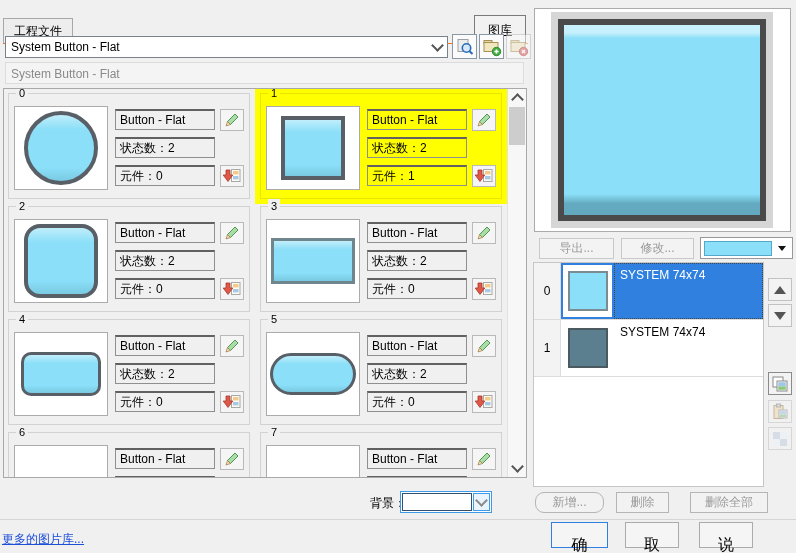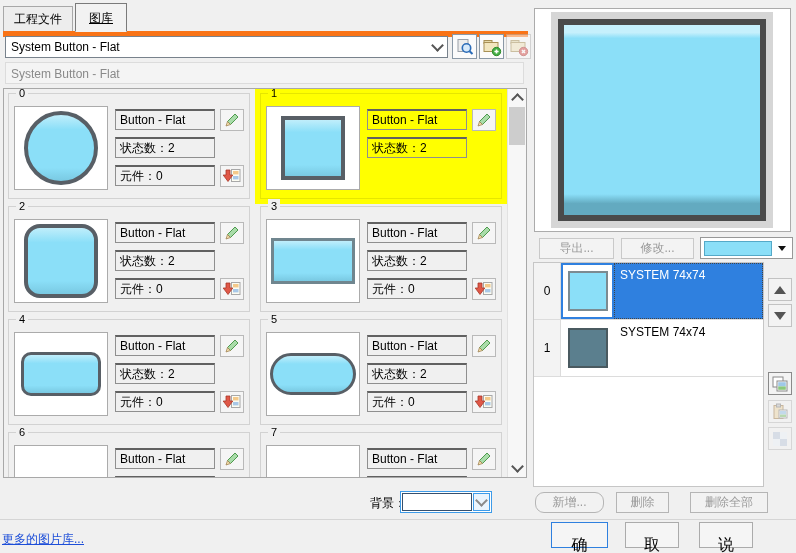--- a/index.html
+++ b/index.html
@@ -3,22 +3,22 @@
 <meta charset="utf-8">
 <style>
   html,body{margin:0;padding:0;}
   body{
     width:796px;height:553px;position:relative;overflow:hidden;
     background:#F0F0F0;
     font-family:"Liberation Sans","DejaVu Sans",sans-serif;
     font-size:12px;color:#000;
   }
   
-  .tabstrip{position:absolute;left:3px;top:4px;width:525px;height:27px;
-    border-bottom:6px solid #f97316;display:flex;align-items:flex-end;}
+  .tabstrip{position:absolute;left:3px;top:16px;width:525px;height:27px;
+    border-bottom:1px solid #f97316;display:flex;align-items:flex-end;justify-content:space-between;}
   .tab{display:inline-block;padding:4px 10px 3px;border:1px solid #A8A8A8;border-bottom:none;
     background:#EDEDED;margin-right:2px;cursor:default;}
   .tab.active{padding:6px 13px 4px;background:#F2F2F2;border-color:#7a7a7a;margin-bottom:-1px;
     border-bottom:1px solid #F2F2F2;text-decoration:underline;}
   
   .lib-combo{position:absolute;left:5px;top:36px;width:443px;height:22px;background:#fff;
     border:1px solid #78828c;display:flex;align-items:center;box-sizing:border-box;}
   .lib-combo .value{flex:1;padding-left:5px;}
   .chev{width:7px;height:7px;border-right:2px solid #555;border-bottom:2px solid #555;display:inline-block;}
   .chev.down{transform:rotate(45deg);margin-top:-4px;}
@@ -205,20 +205,31 @@
           <svg width="20" height="16" viewBox="0 0 20 16">
             <polygon points="13,2 16,5 8.5,12.5 5.5,9.5" fill="#A9DCA9" stroke="#4E9A4E"></polygon>
             <polygon points="5.5,9.5 8.5,12.5 4,14" fill="#F0DCA8" stroke="#9A7A4A" stroke-width="0.7"></polygon>
           </svg>
         </button>
       </div>
       <div class="field-row">
         <div class="field">状态数：2</div>
         <span class="icon-spacer"></span>
       </div>
+      <div class="field-row">
+        <div class="field">元件：1</div>
+        <button class="icon-btn">
+          <svg width="20" height="16" viewBox="0 0 20 16">
+            <rect x="9.5" y="1.5" width="8.5" height="12" fill="#FCFCF2" stroke="#A8A8A8"></rect>
+            <rect x="11" y="3" width="5.5" height="3.4" fill="#F4C98A"></rect>
+            <rect x="11" y="8" width="5.5" height="3.4" fill="#A8C8E8"></rect>
+            <path d="M4 2 L8 2 L8 7 L10.8 7 L6 13.5 L1.2 7 L4 7 Z" fill="#E05848" stroke="#A83828" stroke-width="0.8"></path>
+          </svg>
+        </button>
+      </div>
     </div>
   </div>
       <div class="grid-item">
     <span class="item-index">2</span>
     <div class="preview-frame">
       <div class="shape shape-rounded-square"></div>
     </div>
     <div class="fields">
       <div class="field-row">
         <div class="field">Button - Flat</div>

